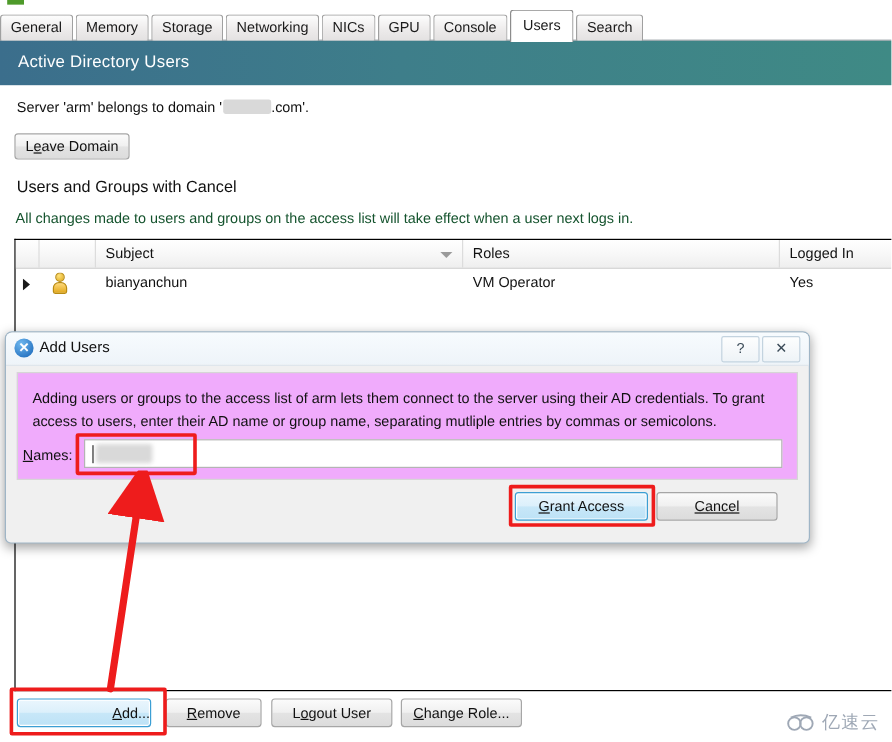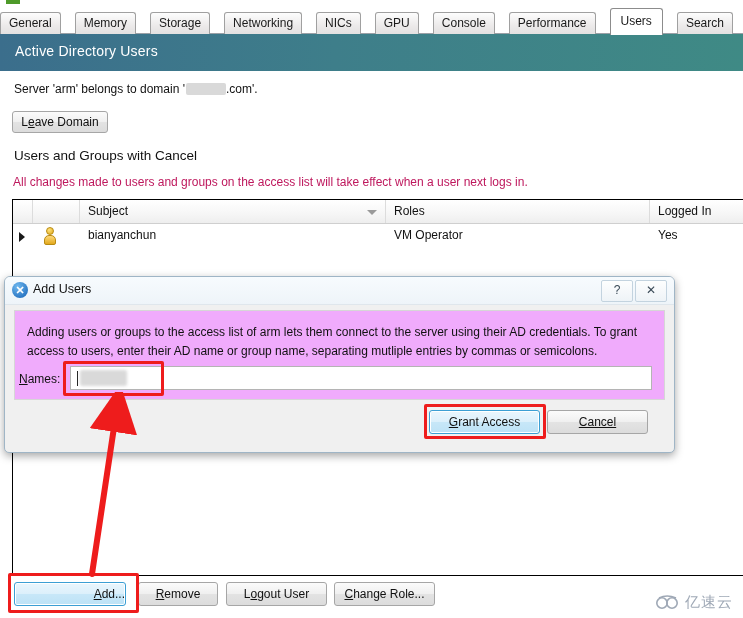--- a/index.html
+++ b/index.html
@@ -36,21 +36,21 @@
   }
   .tabs {
     position: absolute; left: 0; top: 2px;
     display: flex; align-items: flex-end; height: 28px;
   }
   .tab {
     position: relative;
     height: 21px;
     line-height: 21px;
     padding: 0 8px;
-    margin-right: 14px;
+    margin-right: 2px;
     font-size: 12px;
     color: #1a1a1a;
     background: linear-gradient(to bottom, #fdfdfd 0%, #eceaea 60%, #e3e1e1 100%);
     border: 1px solid #a0a0a0;
     border-bottom: none;
     border-radius: 3px 3px 0 0;
     white-space: nowrap;
     cursor: default;
   }
   .tab.active {
@@ -111,21 +111,21 @@
     position: absolute; left: 12px; top: 111px; width: 96px; height: 22px;
     line-height: 20px;
   }
 
   .section-head {
     position: absolute; left: 14px; top: 148px;
     font-size: 13.5px; color: #111;
   }
   .section-sub {
     position: absolute; left: 13px; top: 175px;
-    font-size: 12px; color: #be185d;
+    font-size: 12px; color: #14532d;
   }
 
   
   .table {
     position: absolute; left: 12px; top: 199px;
     width: 731px; height: 377px;
     border: 1px solid #000000;
     border-right: none;
     background: #ffffff;
     overflow: hidden;
@@ -327,21 +327,20 @@
   <div class="tabstrip">
     <div class="tabline"></div>
     <div class="tabs">
       <div class="tab"><span>General</span></div>
       <div class="tab"><span>Memory</span></div>
       <div class="tab"><span>Storage</span></div>
       <div class="tab"><span>Networking</span></div>
       <div class="tab"><span>NICs</span></div>
       <div class="tab"><span>GPU</span></div>
       <div class="tab"><span>Console</span></div>
-      <div class="tab"><span>Performance</span></div>
       <div class="tab active"><span>Users</span></div>
       <div class="tab"><span>Search</span></div>
     </div>
   </div>
 
   <div class="headerband">
     <div class="title">Active Directory Users</div>
   </div>
 
   <div class="domain-line">

